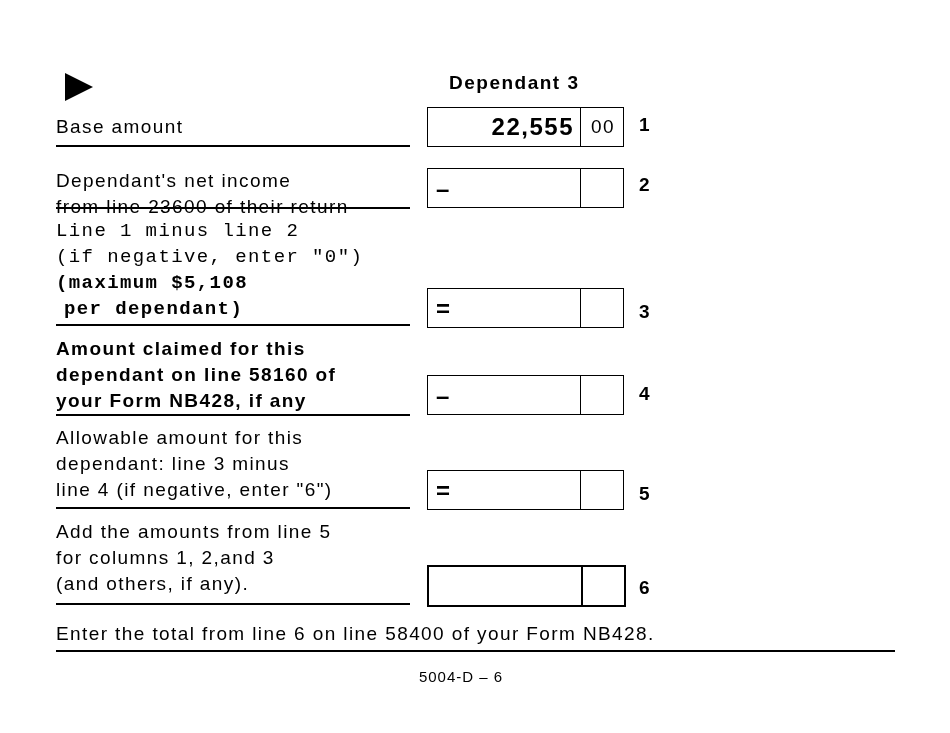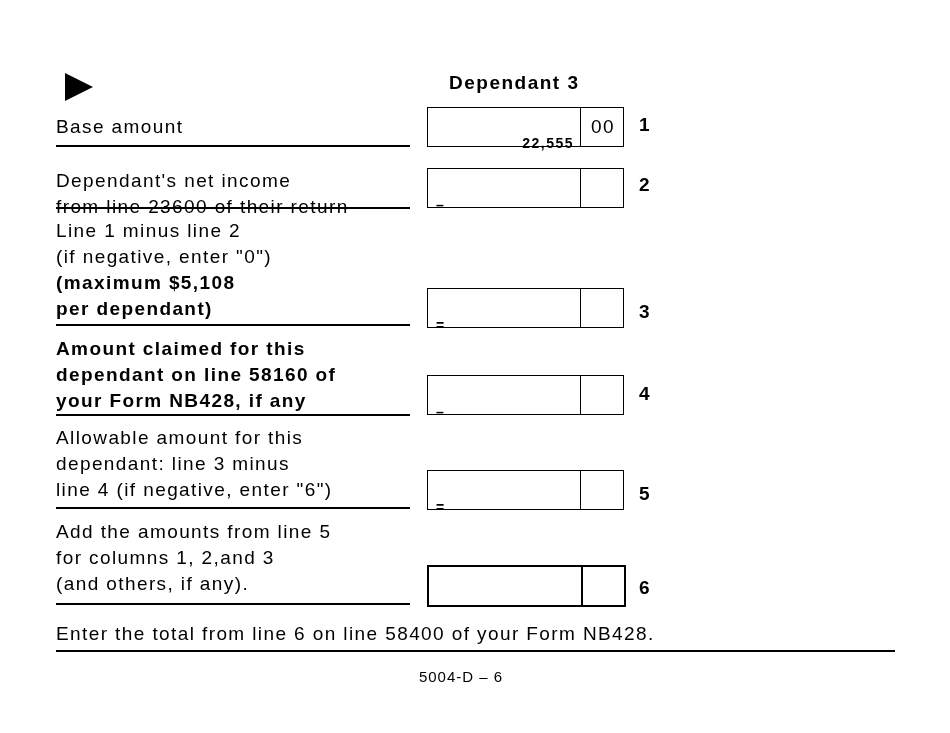--- a/index.html
+++ b/index.html
@@ -10,21 +10,21 @@
            border-top: 14px solid transparent; border-bottom: 14px solid transparent;
            border-left: 28px solid #000; }
   .col-head { left: 449px; top: 72px; font-size: 19px; font-weight: bold; letter-spacing: 1.5px; }
   .label { left: 56px; width: 360px; font-size: 19px; letter-spacing: 1.4px; line-height: 26px; }
   .rule { left: 56px; width: 354px; height: 0; border-top: 2px solid #000; }
   .box { left: 427px; width: 195px; height: 38px; border: 1.5px solid #000; box-sizing: content-box; }
   .box.thick { border-width: 2px; }
   .box .div { position: absolute; left: 152px; top: 0; bottom: 0; border-left: 1.5px solid #000; }
   .box.thick .div { border-left-width: 2px; }
   .box .dollars { position: absolute; left: 8px; right: 50px; top: 0; bottom: 0;
-                  font-size: 14px; line-height: 38px; font-weight: bold; letter-spacing: 1.5px; margin-top: 16px; }
+                  font-size: 24px; line-height: 38px; font-weight: bold; letter-spacing: 1.5px; }
   .box .dollars.right { text-align: right; right: 49px; left: 6px; }
   .box .dollars.sign { font-weight: bold; line-height: 40px; }
   .box .cents { position: absolute; left: 155px; width: 40px; top: 0; bottom: 0;
                 font-size: 19px; line-height: 38px; font-weight: normal; text-align: center; letter-spacing: 1.5px; }
   .linenum { left: 639px; font-size: 19px; font-weight: bold; }
   .final { left: 56px; top: 623px; font-size: 19px; letter-spacing: 1.4px; }
   .final-rule { left: 56px; top: 650px; width: 839px; border-top: 2px solid #000; }
   .footer { left: 0; width: 922px; top: 668px; text-align: center; font-size: 15px; letter-spacing: 1px; }
 </style>
 </head>
@@ -49,25 +49,25 @@
   <div>from line 23600 of their return</div>
 </div>
 <div class="abs rule" style="top:207px;"></div>
 <div class="abs box" style="top:168px;">
   <span class="dollars sign">–</span>
   <span class="div"></span>
   <span class="cents"></span>
 </div>
 <div class="abs linenum" style="top:174px;">2</div>
 
-<div class="abs label" style="top:218px;">
+<div class="abs label" style="top:218px;font-family:Liberation Mono, monospace;">
   <div>Line 1 minus line 2</div>
   <div>(if negative, enter "0")</div>
   <div style="font-weight:bold;">(maximum $5,108</div>
-  <div style="font-weight:bold;">per dependant)</div>
+  <div style="font-weight:bold;margin-left:8px;">per dependant)</div>
 </div>
 <div class="abs rule" style="top:324px;"></div>
 <div class="abs box" style="top:288px;">
   <span class="dollars sign">=</span>
   <span class="div"></span>
   <span class="cents"></span>
 </div>
 <div class="abs linenum" style="top:301px;">3</div>
 
 <div class="abs label" style="top:336px;font-weight:bold;">

